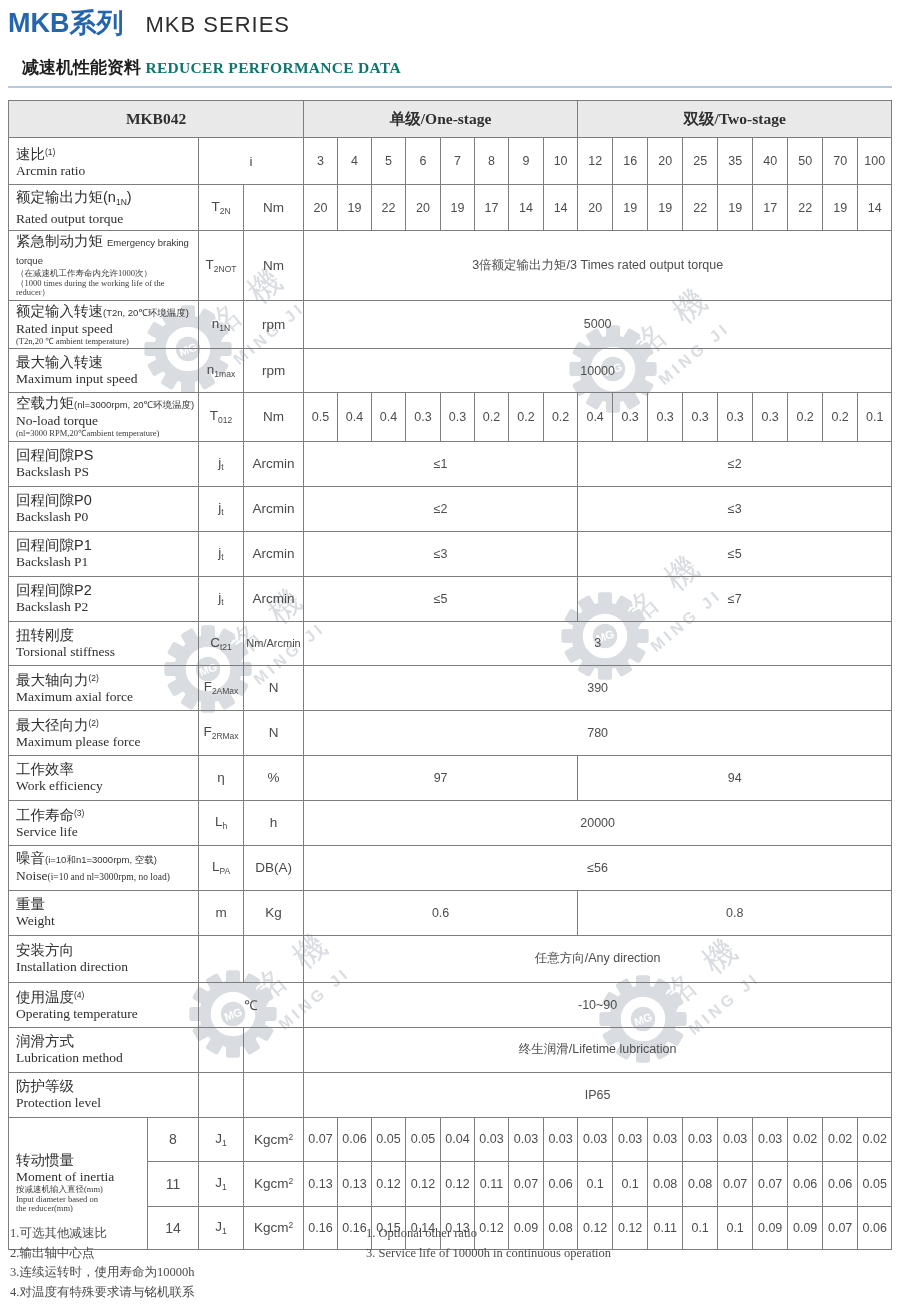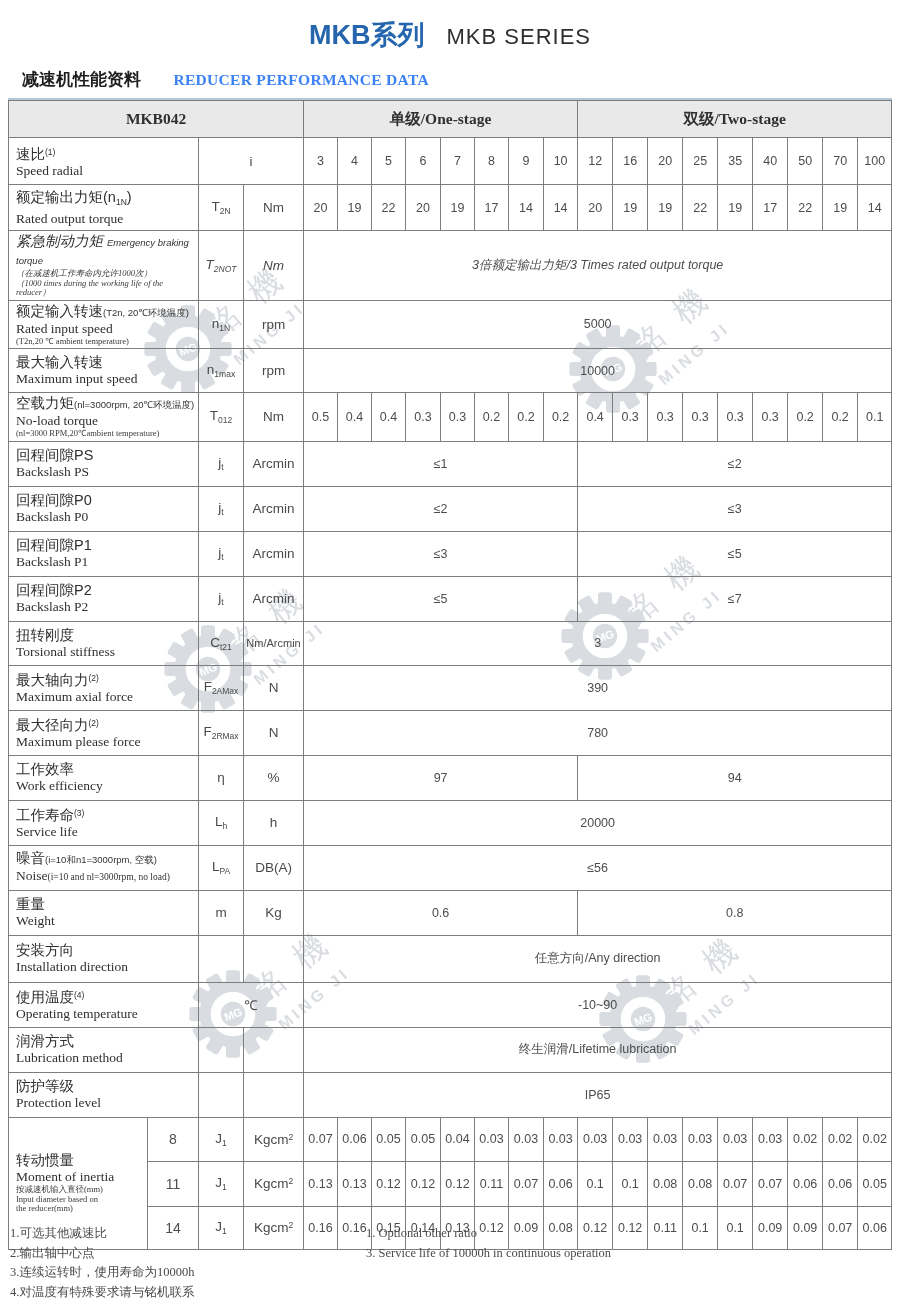--- a/index.html
+++ b/index.html
@@ -3,26 +3,26 @@
 <meta charset="utf-8">
 <style>
   html,body{margin:0;padding:0;}
   body{
     width:900px;height:1309px;position:relative;overflow:hidden;
     background:#ffffff;color:#3f3f3f;
     font-family:"Liberation Sans", sans-serif;
   }
   
   .page-header{position:absolute;left:8px;top:0;width:884px;z-index:2;}
-  .title-line{margin-top:17px;text-align:center;}
+  .title-line{margin-top:5px;}
   .title-zh{color:#2565ae;font-size:27px;font-weight:bold;}
   .title-en{color:#2e2e2e;font-size:22px;margin-left:22px;letter-spacing:1px;}
   .subtitle-line{margin-top:15px;}
   .subtitle-zh{font-size:17px;font-weight:bold;color:#1f1f1f;margin-left:14px;}
-  .subtitle-en{font-family:"Liberation Serif",serif;font-size:15.5px;font-weight:bold;color:#3b82f6;letter-spacing:.3px;margin-left:28px;}
+  .subtitle-en{font-family:"Liberation Serif",serif;font-size:15.5px;font-weight:bold;color:#0f766e;letter-spacing:.3px;}
   .header-rule{height:2px;background:#b7c9d8;margin-top:7px;}
 
   
   .wm{position:absolute;width:230px;height:180px;z-index:0;pointer-events:none;}
   .wm-gear{position:absolute;left:0;top:66px;width:96px;height:96px;}
   .wm-zh{position:absolute;left:70px;top:76px;font-size:32px;letter-spacing:24px;color:#d9dce0;
          transform:rotate(-40deg);transform-origin:left center;white-space:nowrap;}
   .wm-en{position:absolute;left:96px;top:118px;font-size:16px;font-weight:bold;letter-spacing:4px;color:#dadde1;
          transform:rotate(-40deg);transform-origin:left center;white-space:nowrap;}
 
@@ -245,21 +245,21 @@
     <tr class="head-row">
       <th colspan="4">MKB042</th>
       <th colspan="8">单级/One-stage</th>
       <th colspan="9">双级/Two-stage</th>
     </tr>
   </thead>
   <tbody>
       <tr style="height: 47px;">
         <td class="label-cell" colspan="2">
           <div class="lz">速比<sup>(1)</sup></div>
-          <div class="le">Speed radial</div>
+          <div class="le">Arcmin ratio</div>
         </td>
         <td class="sym-cell" colspan="2">i</td>
         <td class="val-cell">3</td>
         <td class="val-cell">4</td>
         <td class="val-cell">5</td>
         <td class="val-cell">6</td>
         <td class="val-cell">7</td>
         <td class="val-cell">8</td>
         <td class="val-cell">9</td>
         <td class="val-cell">10</td>
@@ -291,21 +291,21 @@
         <td class="val-cell">20</td>
         <td class="val-cell">19</td>
         <td class="val-cell">19</td>
         <td class="val-cell">22</td>
         <td class="val-cell">19</td>
         <td class="val-cell">17</td>
         <td class="val-cell">22</td>
         <td class="val-cell">19</td>
         <td class="val-cell">14</td>
       </tr>
-      <tr style="height: 42px; font-style: italic;">
+      <tr style="height: 42px;">
         <td class="label-cell" colspan="2">
           <div class="lz">紧急制动力矩 <span class="lsm">Emergency braking torque</span></div>
           <div class="lnote">（在减速机工作寿命内允许1000次）<br>（1000 times during the working life of the reducer）</div>
         </td>
         <td class="sym-cell">T<sub>2NOT</sub></td>
         <td class="unit-cell">Nm</td>
         <td class="val-cell" colspan="17">3倍额定输出力矩/3 Times rated output torque</td>
       </tr>
       <tr style="height: 46px;">
         <td class="label-cell" colspan="2">

